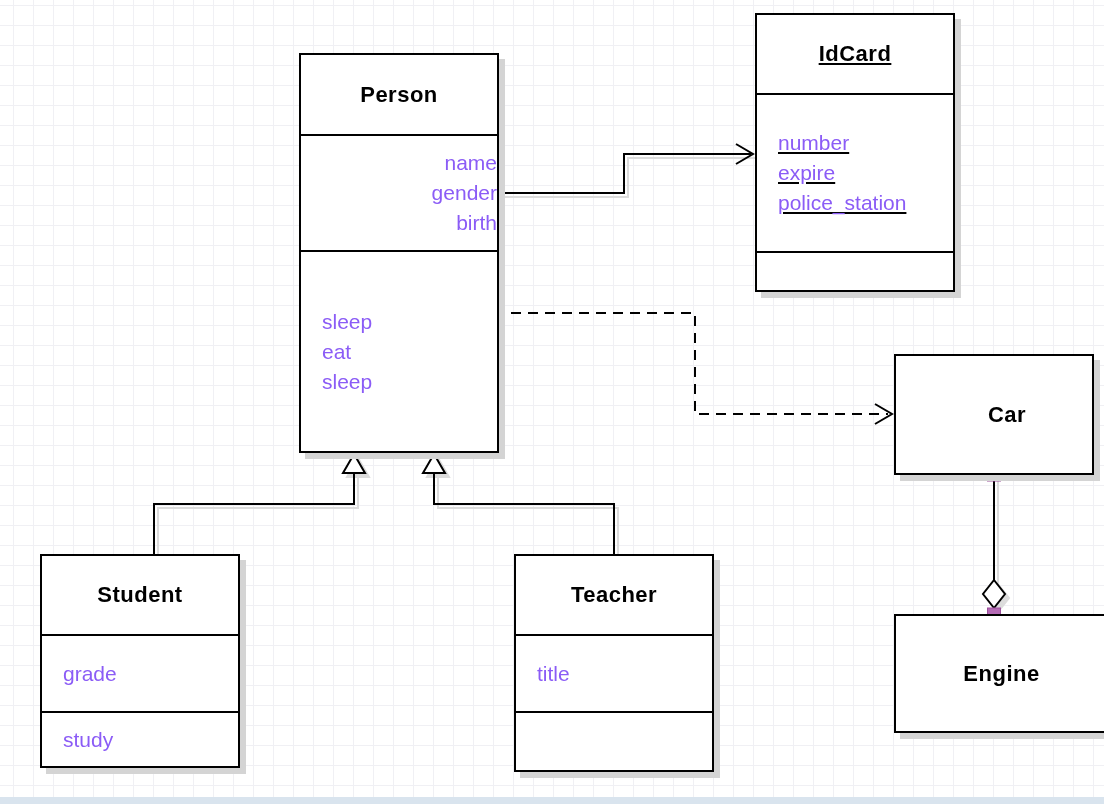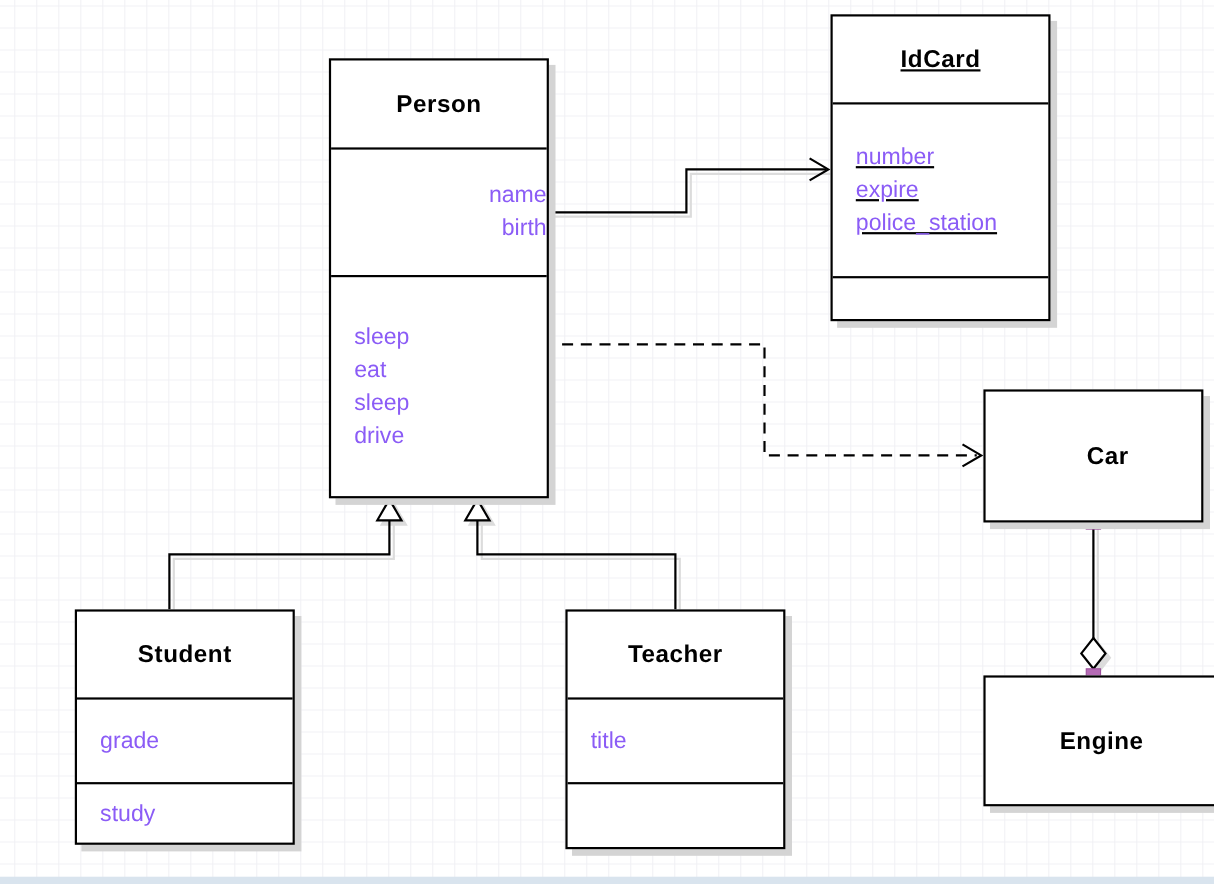--- a/index.html
+++ b/index.html
@@ -113,27 +113,27 @@
       <polygon points="994,580 1005,594 994,608 983,594" fill="#ffffff"></polygon>
       <rect x="987.5" y="468" width="13" height="13" fill="#b56bb5" stroke="#9b4f9b" stroke-width="1"></rect>
       <rect x="987.5" y="608" width="13" height="13" fill="#b56bb5" stroke="#9b4f9b" stroke-width="1"></rect>
     </g>
   </svg>
 
   <div class="uml-class" style="left:299px; top:53px; width:200px; height:400px;">
     <div class="uml-title with-rule" style="height:79px;">Person</div>
     <div class="uml-section with-rule" style="height:116px;text-align:right;">
       <div>name</div>
+      <div>gender</div>
       <div>birth</div>
     </div>
     <div class="uml-section fill">
       <div>sleep</div>
       <div>eat</div>
       <div>sleep</div>
-      <div>drive</div>
     </div>
   </div>
 
   <div class="uml-class" style="left:755px; top:13px; width:200px; height:279px;text-decoration:underline;">
     <div class="uml-title with-rule" style="height:78px;">IdCard</div>
     <div class="uml-section with-rule" style="height:158px;">
       <div>number</div>
       <div>expire</div>
       <div>police_station</div>
     </div>
@@ -141,21 +141,21 @@
   </div>
 
   <div class="uml-class" style="left:894px; top:354px; width:200px; height:121px;padding-left:26px;">
     <div class="uml-title fill">Car</div>
   </div>
 
   <div class="uml-class" style="left:894px; top:614px; width:215px; height:119px;">
     <div class="uml-title fill">Engine</div>
   </div>
 
-  <div class="uml-class" style="left:68px; top:554px; width:200px; height:214px;">
+  <div class="uml-class" style="left:40px; top:554px; width:200px; height:214px;">
     <div class="uml-title with-rule" style="height:78px;">Student</div>
     <div class="uml-section with-rule" style="height:77px;">
       <div>grade</div>
     </div>
     <div class="uml-section fill">
       <div>study</div>
     </div>
   </div>
 
   <div class="uml-class" style="left:514px; top:554px; width:200px; height:218px;">

